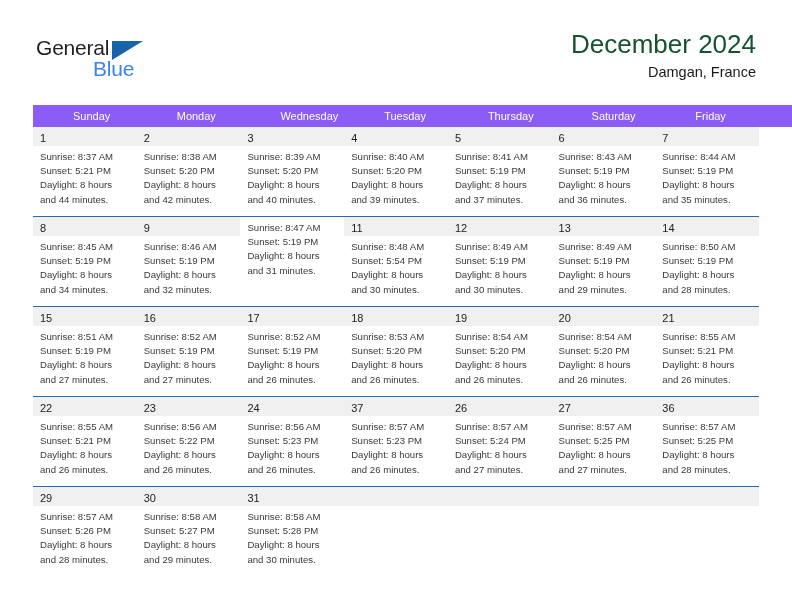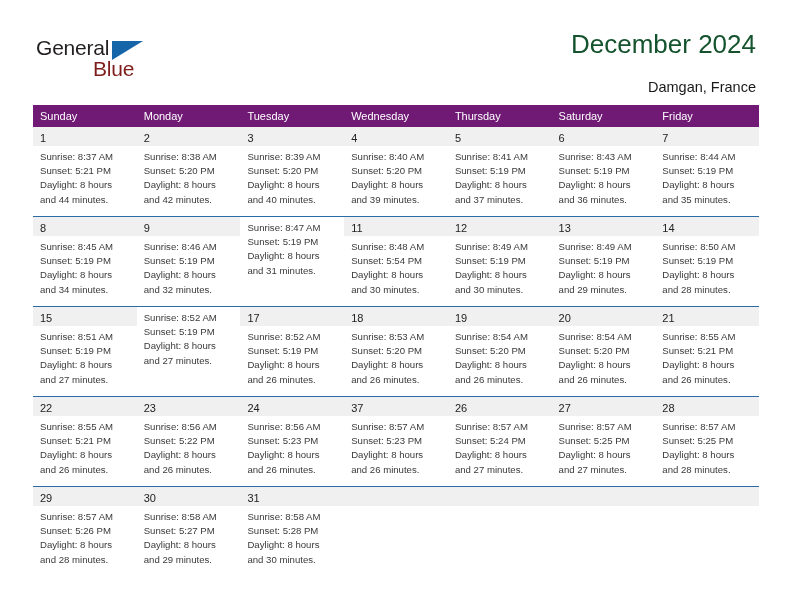--- a/index.html
+++ b/index.html
@@ -53,56 +53,57 @@
     height: 0;
     border-left: 31px solid #1565a8;
     border-bottom: 19px solid transparent;
   }
   .logo-blue {
     position: absolute;
     left: 57px;
     top: 21px;
     font-size: 21px;
     letter-spacing: -0.2px;
-    color: #7f1d1d;
+    color: #3b82f6;
     font-family: "Liberation Sans", sans-serif;
   }
 
   .title-block {
     position: absolute;
     right: 36px;
     top: 30px;
     text-align: right;
   }
   .cal-title {
     font-size: 26px;
     font-weight: normal;
     color: #14532d;
     line-height: 1.12;
     white-space: nowrap;
   }
   .cal-subtitle {
-    margin-top: 21px;
+    margin-top: 6px;
     font-size: 14.5px;
     color: #1a1a1a;
     line-height: 1.1;
     white-space: nowrap;
   }
 
   
   .calendar {
     position: absolute;
     left: 33px;
     top: 105px;
     width: 726px;
   }
   .weekday-row {
     display: flex;
     width: 100%;
-    background: #701a75;
+    background: #8b5cf6;
+    padding-left: 33px;
   }
   .weekday {
     flex: 1 1 0;
     box-sizing: border-box;
     padding: 4px 0 4px 7px;
     font-size: 11px;
     color: #ffffff;
     line-height: 14px;
     height: 22px;
     white-space: nowrap;
@@ -168,22 +169,22 @@
       <div class="cal-subtitle">Damgan, France</div>
     </div>
 
   </div>
 
   <div class="calendar">
 
     <div class="weekday-row">
       <div class="weekday">Sunday</div>
       <div class="weekday">Monday</div>
+      <div class="weekday">Wednesday</div>
       <div class="weekday">Tuesday</div>
-      <div class="weekday">Wednesday</div>
       <div class="weekday">Thursday</div>
       <div class="weekday">Saturday</div>
       <div class="weekday">Friday</div>
     </div>
 
     <div id="weeks-container">
         <div class="week">
           <div class="daycell">
     <div class="daynum-band">
       <span class="daynum">1</span>
@@ -344,20 +345,23 @@
       <span class="daynum">15</span>
     </div>
     <div class="details">
       <div class="detail-line">Sunrise: 8:51 AM</div>
       <div class="detail-line">Sunset: 5:19 PM</div>
       <div class="detail-line">Daylight: 8 hours</div>
       <div class="detail-line">and 27 minutes.</div>
     </div>
   </div>
           <div class="daycell">
+    <div class="daynum-band">
+      <span class="daynum">16</span>
+    </div>
     <div class="details">
       <div class="detail-line">Sunrise: 8:52 AM</div>
       <div class="detail-line">Sunset: 5:19 PM</div>
       <div class="detail-line">Daylight: 8 hours</div>
       <div class="detail-line">and 27 minutes.</div>
     </div>
   </div>
           <div class="daycell">
     <div class="daynum-band">
       <span class="daynum">17</span>
@@ -476,21 +480,21 @@
     </div>
     <div class="details">
       <div class="detail-line">Sunrise: 8:57 AM</div>
       <div class="detail-line">Sunset: 5:25 PM</div>
       <div class="detail-line">Daylight: 8 hours</div>
       <div class="detail-line">and 27 minutes.</div>
     </div>
   </div>
           <div class="daycell">
     <div class="daynum-band">
-      <span class="daynum">28</span>
+      <span class="daynum">36</span>
     </div>
     <div class="details">
       <div class="detail-line">Sunrise: 8:57 AM</div>
       <div class="detail-line">Sunset: 5:25 PM</div>
       <div class="detail-line">Daylight: 8 hours</div>
       <div class="detail-line">and 28 minutes.</div>
     </div>
   </div>
         </div>
         <div class="week">

